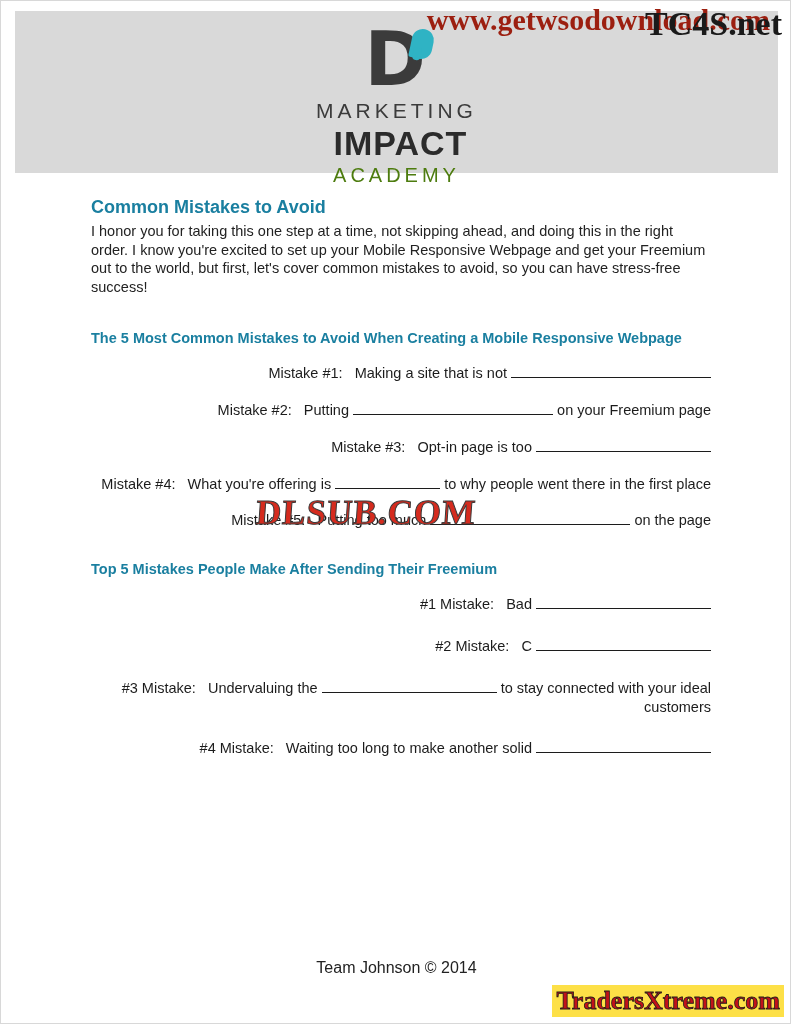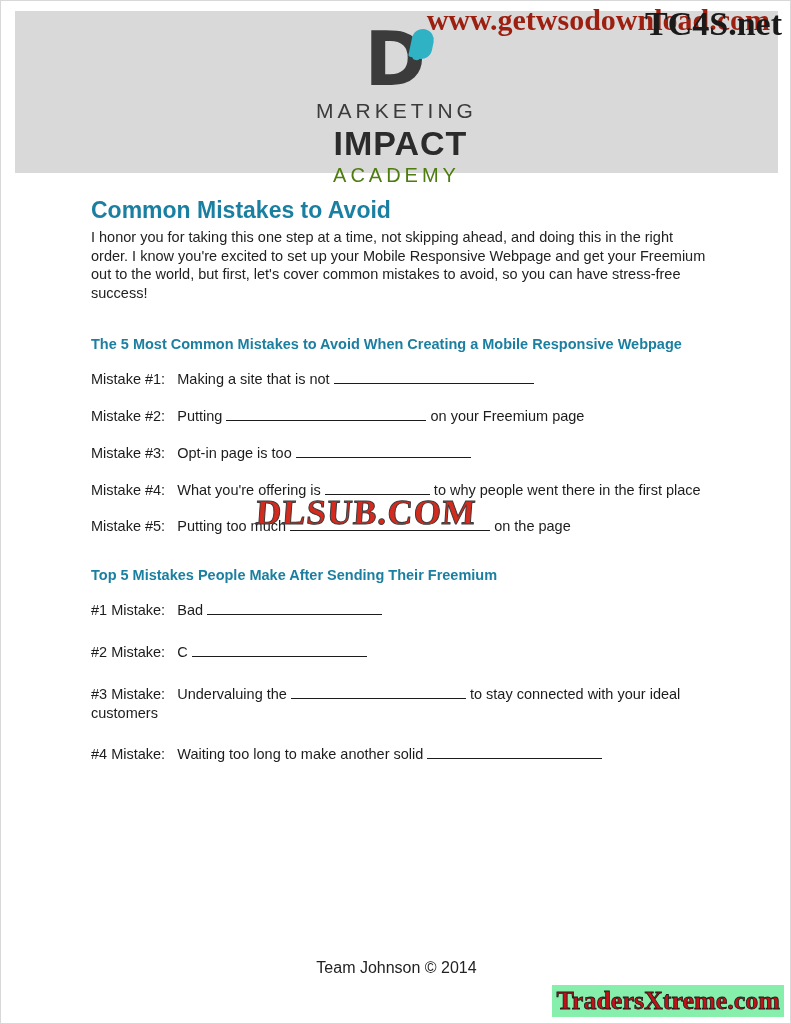--- a/index.html
+++ b/index.html
@@ -102,21 +102,21 @@
   }
 
   
   .content {
     position: absolute;
     left: 90px;
     top: 196px;
     width: 620px;
   }
   h1.doc-title {
-    font-size: 23px;
+    font-size: 18px;
     font-weight: bold;
     color: #1a7fa0;
     margin: 0 0 4px 0;
     font-family: "Liberation Sans", sans-serif;
   }
   p.intro {
     font-size: 14.5px;
     line-height: 1.28;
     color: #222;
     margin: 0 0 33px 0;
@@ -127,20 +127,21 @@
     color: #1a7fa0;
     margin: 0 0 16px 0;
     line-height: 1.3;
     width: 600px;
   }
   .item {
     font-size: 14.5px;
     color: #1c1c1c;
     margin: 0 0 18px 0;
     line-height: 1.3;
+    text-align: right;
   }
   .blank {
     display: inline-block;
     border-bottom: 1.3px solid #1c1c1c;
     vertical-align: baseline;
     height: 13px;
   }
   .b175 { width: 175px; }
   .b200 { width: 200px; }
   .b110 { width: 105px; }
@@ -197,21 +198,21 @@
     font-weight: bold;
     color: #d52b1e;
     -webkit-text-stroke: 1px #3a3a3a;
     letter-spacing: 1px;
     transform: skewX(-4deg);
   }
   .wm-traders {
     position: absolute;
     right: 6px;
     bottom: 6px;
-    background: #86efac;
+    background: #fde047;
     padding: 1px 4px;
     font-family: "Liberation Serif", serif;
     font-size: 26px;
     font-weight: bold;
     color: #c1121a;
     -webkit-text-stroke: 0.8px #1a1a1a;
   }
 </style>
 </head>
 <body>

